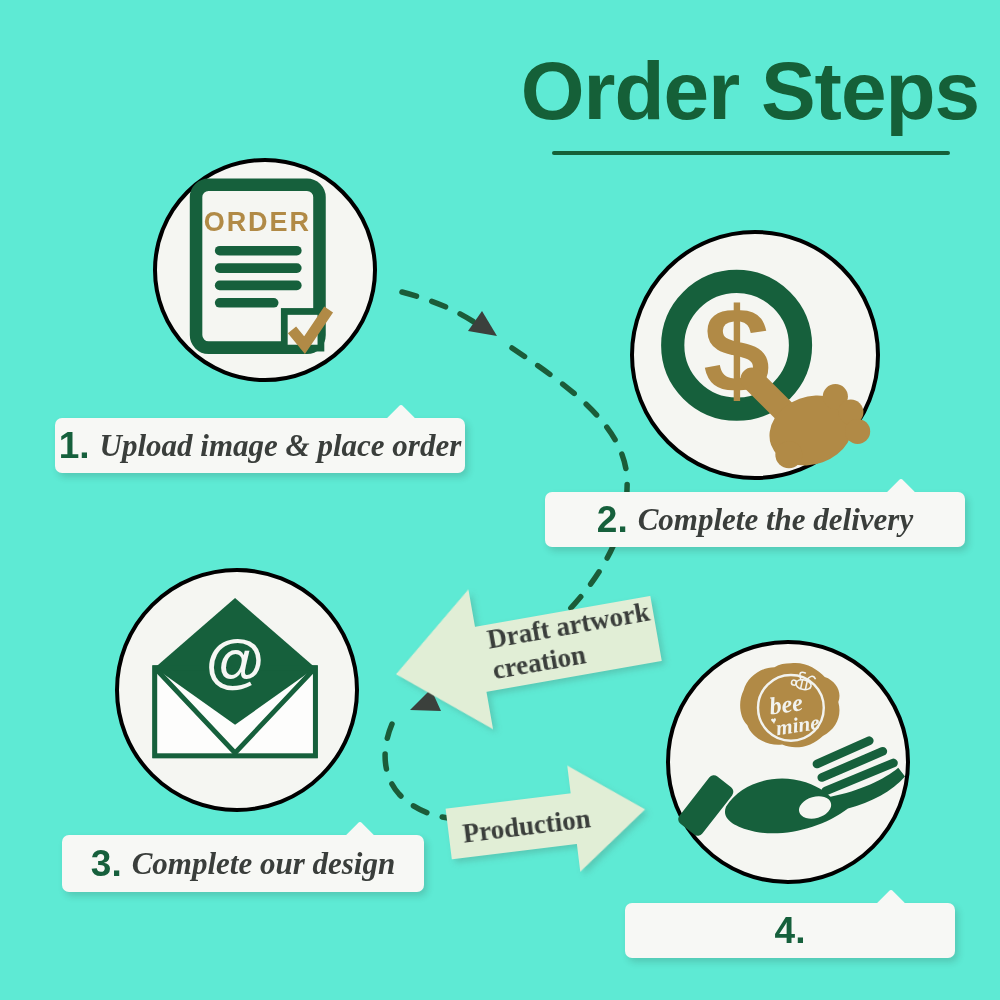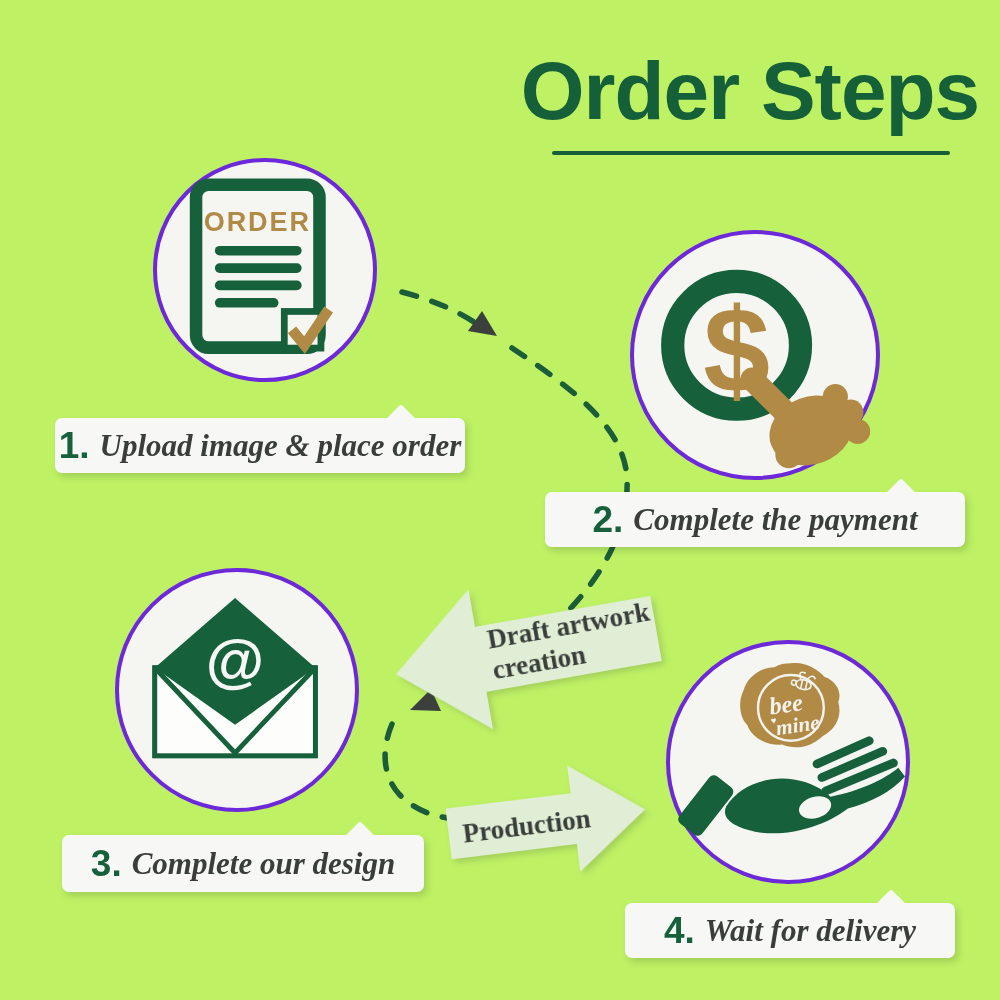--- a/index.html
+++ b/index.html
@@ -1,31 +1,31 @@
 <!DOCTYPE html>
 <html><head>
 <meta charset="utf-8">
 <style>
   html,body{margin:0;padding:0;}
   body{font-family:"Liberation Sans",sans-serif;}
   #stage{
     position:relative;width:1000px;height:1000px;overflow:hidden;
-    background:#bef264;
+    background:#5eead4;
   }
   
   .page-title{
     position:absolute;left:505px;top:46px;width:490px;text-align:center;
     font-family:"Liberation Sans",sans-serif;font-weight:700;font-size:82px;
     letter-spacing:-1px;color:#156038;line-height:1.1;
   }
   .title-underline{position:absolute;left:552px;top:151px;width:398px;height:4px;background:#156038;border-radius:2px;}
   
   .circle{
     position:absolute;border-radius:50%;background:#f5f6f2;
-    border:4px solid #6d28d9;box-sizing:border-box;z-index:2;
+    border:4px solid #000000;box-sizing:border-box;z-index:2;
   }
   .circle svg{position:absolute;inset:0;width:100%;height:100%;}
   #circle1{left:153px;top:158px;width:224px;height:224px;}
   #circle2{left:630px;top:230px;width:250px;height:250px;}
   #circle3{left:115px;top:568px;width:244px;height:244px;}
   #circle4{left:666px;top:640px;width:244px;height:244px;}
   
   .label-box{
     position:absolute;background:#f7f8f5;border-radius:7px;z-index:3;
     box-shadow:3px 4px 7px rgba(40,50,40,.18);
@@ -155,26 +155,25 @@
   </svg>
 
   <div class="label-box" id="box1">
     <span class="notch"></span>
     <span class="step-number">1.</span>
     <span class="step-label">Upload image &amp; place order</span>
   </div>
   <div class="label-box" id="box2">
     <span class="notch"></span>
     <span class="step-number">2.</span>
-    <span class="step-label">Complete the payment</span>
+    <span class="step-label">Complete the delivery</span>
   </div>
   <div class="label-box" id="box3">
     <span class="notch"></span>
     <span class="step-number">3.</span>
     <span class="step-label">Complete our design</span>
   </div>
   <div class="label-box" id="box4">
     <span class="notch"></span>
     <span class="step-number">4.</span>
-    <span class="step-label">Wait for delivery</span>
   </div>
 
 </div>
 
 </body></html>

